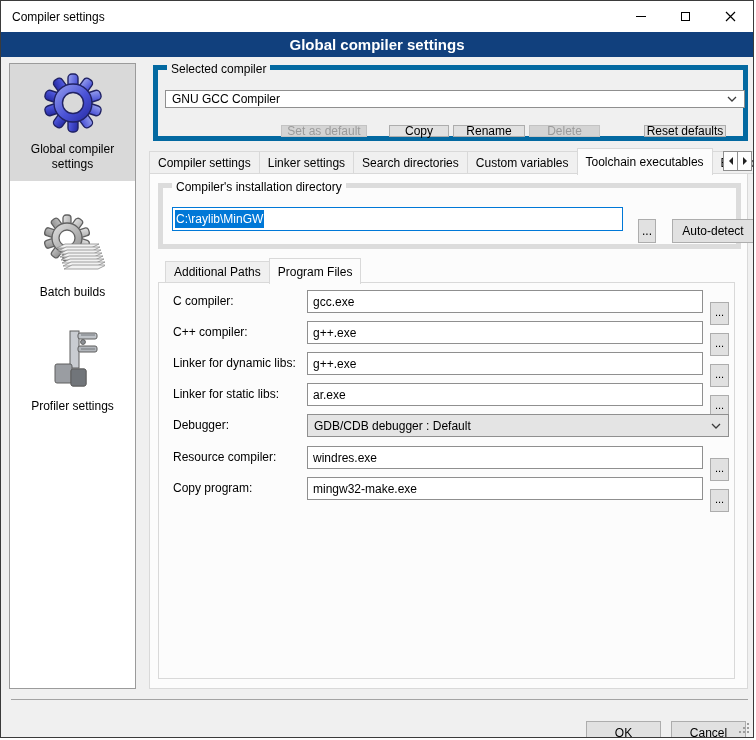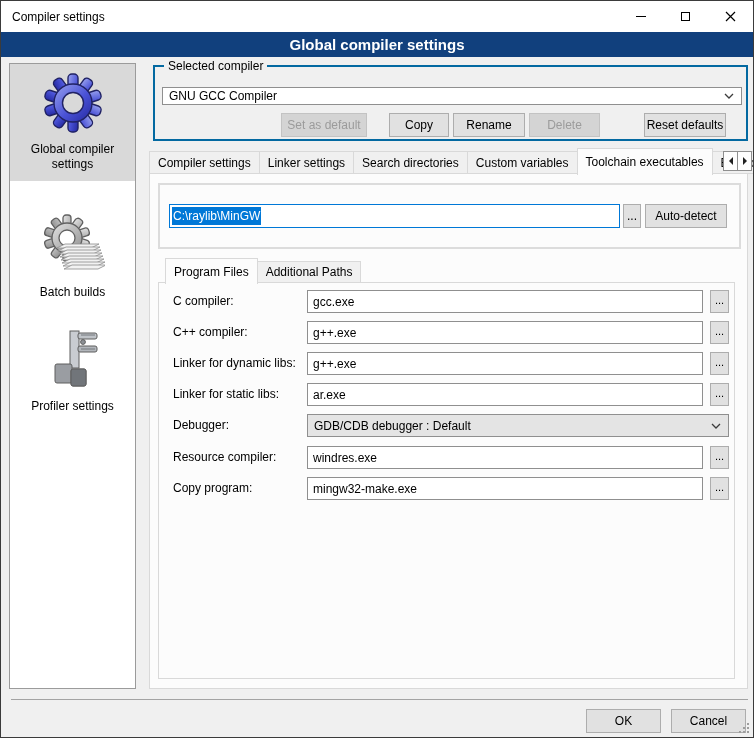--- a/index.html
+++ b/index.html
@@ -20,43 +20,43 @@
   .hdr{position:absolute;left:0;top:31px;width:100%;height:25px;background:var(--header-bg,#11407d);
        color:#fff;font-weight:bold;font-size:15px;display:flex;align-items:center;justify-content:center;}
   
   .listbook{position:absolute;left:8px;top:62px;width:127px;height:626px;background:#fff;border:1px solid #9b9b9b;overflow:hidden;}
   .lb-item{display:flex;flex-direction:column;align-items:center;text-align:center;padding:7px 1px 9px;line-height:15px;}
   .lb-item.selected{background:#d9d9d9;}
   .lb-item .lb-icon{width:64px;height:64px;margin-bottom:7px;}
   .lb-item.i2{margin-top:12px;}
   .lb-item.i3{margin-top:26px;}
   
-  .groupbox{position:absolute;border:2px solid #0369a1;}
+  .groupbox{position:absolute;border:5px solid #0369a1;}
   .group-label{position:absolute;top:-8px;left:9px;padding:0 4px;background:#f0f0f0;white-space:nowrap;}
   .group-label.on-white{background:#fcfcfc;}
   
   .combo{background:#fff;border:1px solid #8f8f8f;display:flex;align-items:center;padding-left:6px;position:absolute;}
   .combo .chev{margin-left:auto;margin-right:7px;display:flex;}
   .btn{background:#e1e1e1;border:1px solid #adadad;font-family:"Liberation Sans",sans-serif;font-size:12px;
-       display:flex;align-items:center;justify-content:center;padding:0;}
+       display:flex;align-items:center;justify-content:center;padding:0;margin-top:12px;}
   .btn.disabled{background:#d4d4d4;border-color:#c3c3c3;color:#9b9b9b;}
   .btn-row{position:absolute;left:152px;top:112px;width:573px;height:24px;display:flex;justify-content:flex-end;}
   
   .tabs{position:absolute;left:148px;top:146px;height:27px;display:flex;align-items:flex-end;z-index:3;}
   .tab{height:23px;padding:0 8px;background:#f0f0f0;border:1px solid #d9d9d9;display:flex;align-items:center;margin-left:-1px;white-space:nowrap;}
   .tab:first-child{margin-left:0;}
   .tab.active{height:27px;background:#fcfcfc;border-bottom:none;margin-bottom:-1px;z-index:4;position:relative;}
   .tab.clip{width:42px;overflow:hidden;padding-right:0;}
   .tab-scroll{position:absolute;left:723px;top:150px;display:flex;z-index:5;}
   .tsbtn{width:15px;height:20px;background:#fdfdfd;border:1px solid #8f8f8f;display:flex;align-items:center;justify-content:center;margin-left:-1px;}
   .tri-l{width:0;height:0;border:4px solid transparent;border-right-color:#202020;border-left-width:0;}
   .tri-r{width:0;height:0;border:4px solid transparent;border-left-color:#202020;border-right-width:0;}
   
   .tabpage{position:absolute;left:148px;top:172px;width:599px;height:516px;background:#fcfcfc;border:1px solid #d9d9d9;}
-  .dir-row{position:absolute;left:9px;top:19px;height:24px;display:flex;}
+  .dir-row{position:absolute;left:9px;top:19px;height:24px;display:flex;gap:12px;}
   .dir-input{width:451px;height:24px;border:1px solid var(--focus-blue,#0078d7);background:#fff;display:flex;align-items:center;padding-left:2px;overflow:hidden;}
   .dir-input .sel{background:var(--focus-blue,#0078d7);color:#fff;padding:2px 1px;white-space:nowrap;}
   .mini-btn{width:18px;height:24px;margin-left:3px;}
   .autodetect{width:82px;height:24px;margin-left:4px;}
   .note{position:absolute;left:9px;top:47px;width:567px;white-space:nowrap;overflow:hidden;color:var(--note-red,#b01418);}
   
   .subtabs{position:absolute;left:15px;top:83px;height:26px;display:flex;align-items:flex-end;z-index:2;}
   .inner-page{position:absolute;left:8px;top:108px;width:577px;height:397px;background:#fcfcfc;border:1px solid #d9d9d9;}
   .frow{position:absolute;left:0;width:100%;height:23px;}
   .flabel{position:absolute;left:14px;top:4px;white-space:nowrap;}
@@ -199,32 +199,33 @@
         <span class="tri-l"></span>
       </div>
     <div class="tsbtn">
         <span class="tri-r"></span>
       </div>
   </div>
 
   <div class="tabpage">
 
     <div class="groupbox" style="left:8px;top:9px;width:583px;height:66px;border-color:#dcdcdc;">
+      <span class="group-label on-white">Compiler's installation directory</span>
       <div class="dir-row">
         <div class="dir-input">
           <span class="sel">C:\raylib\MinGW</span>
         </div>
         <button class="btn mini-btn">...</button>
         <button class="btn autodetect">Auto-detect</button>
       </div>
     </div>
 
     <div class="subtabs">
+      <div class="tab" style="height:22px;">Additional Paths</div>
       <div class="tab active" style="height:26px;">Program Files</div>
-      <div class="tab" style="height:22px;">Additional Paths</div>
     </div>
 
     <div class="inner-page">
 
       <div class="frow" style="top:7px;">
         <span class="flabel">C compiler:</span>
         <input class="finput" value="gcc.exe" style="">
         <button class="btn fbrowse">...</button>
       </div>
 

